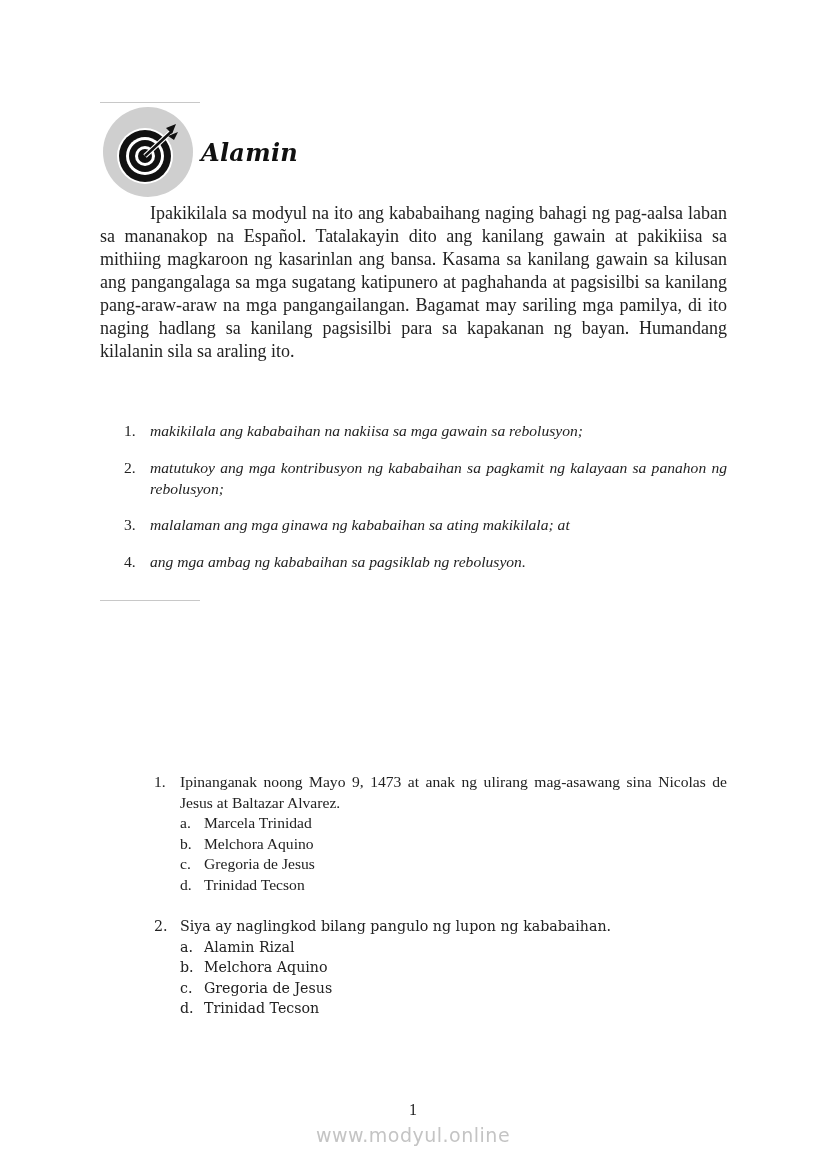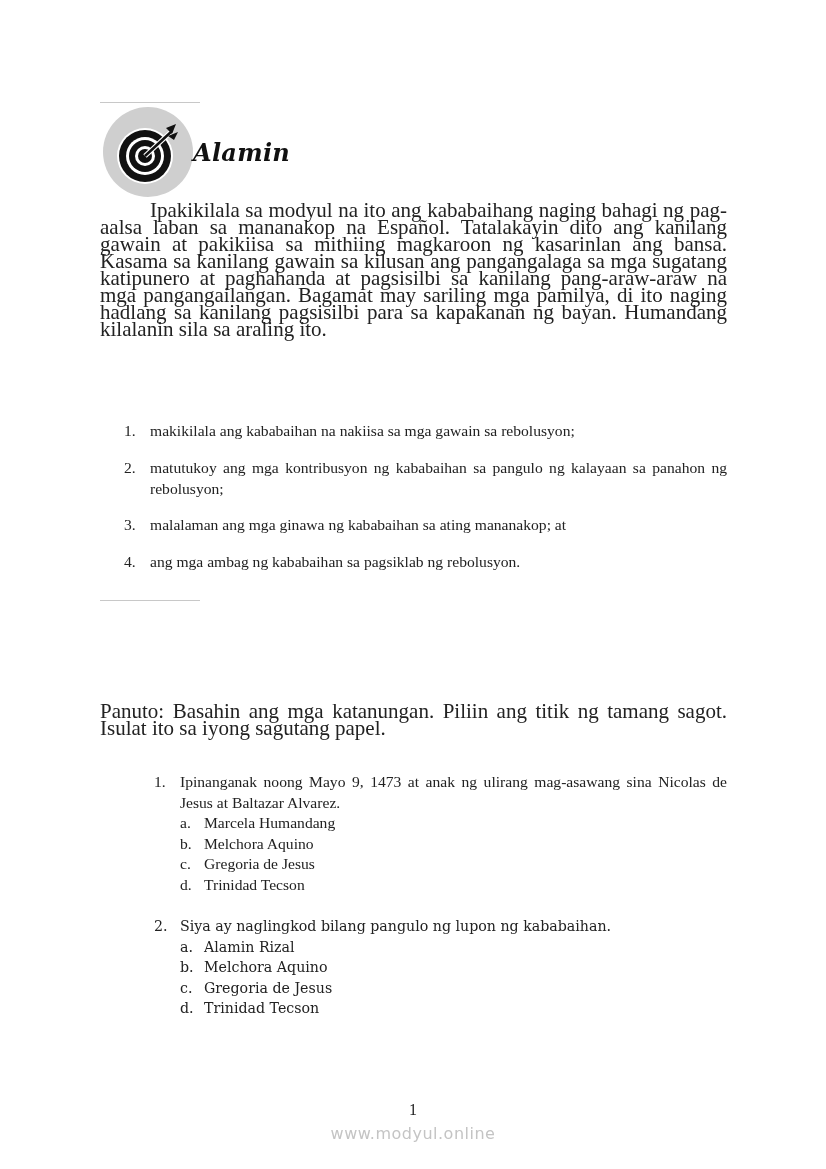--- a/index.html
+++ b/index.html
@@ -4,40 +4,40 @@
 <style>
   html, body { margin:0; padding:0; background:#fff; }
   body { width:826px; height:1169px; position:relative; overflow:hidden;
          font-family:"DejaVu Serif","Liberation Serif",serif; color:#222; }
   .page { position:absolute; left:0; top:0; width:826px; height:1169px; }
   .rule { position:absolute; left:100px; width:100px; height:1px; background:#c8c8c8; }
   .hdr { position:absolute; left:103px; display:flex; align-items:center; }
   .icon-circle { width:90px; height:90px; border-radius:50%; background:#cfcfcf;
                  display:flex; align-items:center; justify-content:center; }
   .sect-title { font-family:"DejaVu Serif",serif; font-weight:bold; font-style:italic;
-                font-size:24px; color:#111; letter-spacing:0.3px; }
+                font-size:24px; color:#111; margin-left:8px; letter-spacing:0.3px; }
   .para { position:absolute; left:100px; width:627px; font-family:"Liberation Serif","DejaVu Serif",serif;
-          font-size:21px; line-height:17px; text-align:justify; color:#222; }
+          font-size:18px; line-height:23px; text-align:justify; color:#222; }
   .para.indent { text-indent:50px; }
   .obj { position:absolute; left:124px; width:603px; font-family:"Liberation Serif",serif;
          font-size:15.6px; line-height:20.6px; display:flex; text-align:justify; }
   .obj .num { width:26px; flex:none; }
-  .obj .txt { flex:1; }
+  .obj .txt { flex:1;font-style:italic; }
   .q { position:absolute; left:154px; width:573px; font-family:"Liberation Serif",serif;
        font-size:15.6px; line-height:20.6px; }
   .q.alt { font-family:"DejaVu Serif",serif; font-size:14.2px; }
   .q-row { display:flex; }
   .q-row .num { width:26px; flex:none; }
   .q-row .txt { flex:1; }
   .choice { display:flex; padding-left:26px; }
   .choice .letter { width:24px; flex:none; }
   .pagenum { position:absolute; left:0; width:826px; top:1101px; text-align:center;
              font-family:"Liberation Serif",serif; font-size:16px; color:#222; }
   .watermark { position:absolute; left:0; width:826px; top:1124px; text-align:center;
-               font-family:"DejaVu Sans",sans-serif; font-size:16px; color:#c4c4c4; letter-spacing:0.5px; }
+               font-family:"DejaVu Sans",sans-serif; font-size:19px; color:#c4c4c4; letter-spacing:0.5px; }
 </style>
 </head>
 <body>
 
 <div class="page">
 
   <div class="rule" style="top:102px;"></div>
   <div class="hdr" style="top:107px;">
     <div class="icon-circle">
       <svg width="72" height="72" viewBox="0 0 72 72">
@@ -57,43 +57,42 @@
   </div>
 
   <div class="para indent" style="top:202px;">Ipakikilala sa modyul na ito ang kababaihang naging bahagi ng pag-aalsa laban sa mananakop na Español. Tatalakayin dito ang kanilang gawain at pakikiisa sa mithiing magkaroon ng kasarinlan ang bansa. Kasama sa kanilang gawain sa kilusan ang pangangalaga sa mga sugatang katipunero at paghahanda at pagsisilbi sa kanilang pang-araw-araw na mga pangangailangan. Bagamat may sariling mga pamilya, di ito naging hadlang sa kanilang pagsisilbi para sa kapakanan ng bayan. Humandang kilalanin sila sa araling ito.</div>
 
   <div class="obj" style="top:421px;">
     <span class="num">1.</span>
     <span class="txt">makikilala ang kababaihan na nakiisa sa mga gawain sa rebolusyon;</span>
   </div>
   <div class="obj" style="top:458px;">
     <span class="num">2.</span>
-    <span class="txt">matutukoy ang mga kontribusyon ng kababaihan sa pangulo ng kalayaan sa panahon ng rebolusyon;</span>
+    <span class="txt">matutukoy ang mga kontribusyon ng kababaihan sa pagkamit ng kalayaan sa panahon ng rebolusyon;</span>
   </div>
   <div class="obj" style="top:515px;">
     <span class="num">3.</span>
-    <span class="txt">malalaman ang mga ginawa ng kababaihan sa ating mananakop; at</span>
+    <span class="txt">malalaman ang mga ginawa ng kababaihan sa ating makikilala; at</span>
   </div>
   <div class="obj" style="top:552px;">
     <span class="num">4.</span>
     <span class="txt">ang mga ambag ng kababaihan sa pagsiklab ng rebolusyon.</span>
   </div>
 
   <div class="rule" style="top:600px;"></div>
 
-  <div class="para" style="top:703px;">Panuto: Basahin ang mga katanungan. Piliin ang titik ng tamang sagot. Isulat ito sa iyong sagutang papel.</div>
 
   <div class="q" style="top:772px;">
     <div class="q-row" style="text-align:justify;">
       <span class="num">1.</span>
       <span class="txt">Ipinanganak noong Mayo 9, 1473 at anak ng ulirang mag-asawang sina Nicolas de Jesus at Baltazar Alvarez.</span>
     </div>
     <div class="choice">
       <span class="letter">a.</span>
-      <span>Marcela Humandang</span>
+      <span>Marcela Trinidad</span>
     </div>
     <div class="choice">
       <span class="letter">b.</span>
       <span>Melchora Aquino</span>
     </div>
     <div class="choice">
       <span class="letter">c.</span>
       <span>Gregoria de Jesus</span>
     </div>
     <div class="choice">

